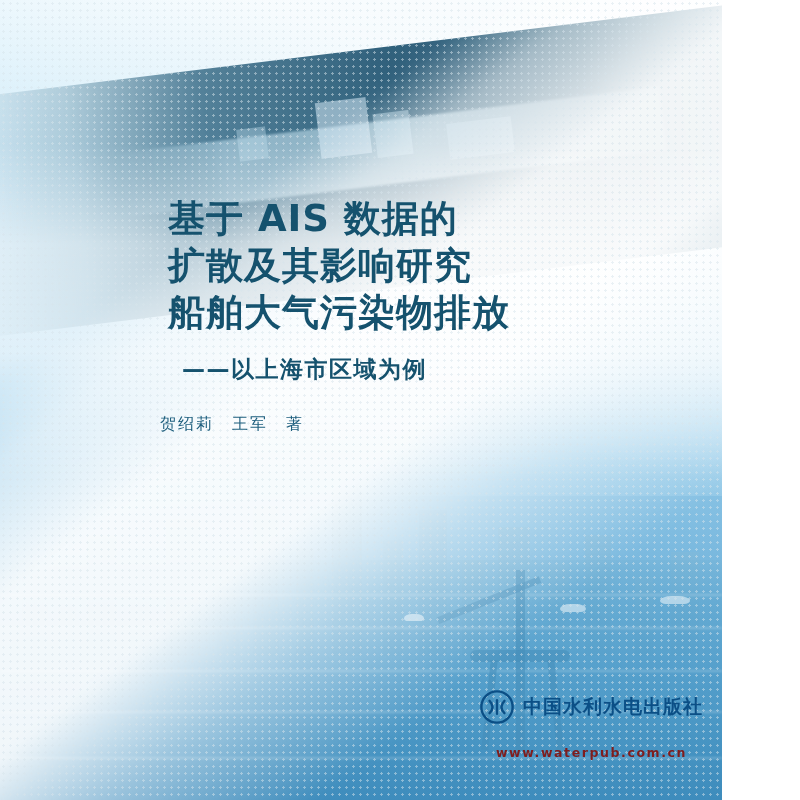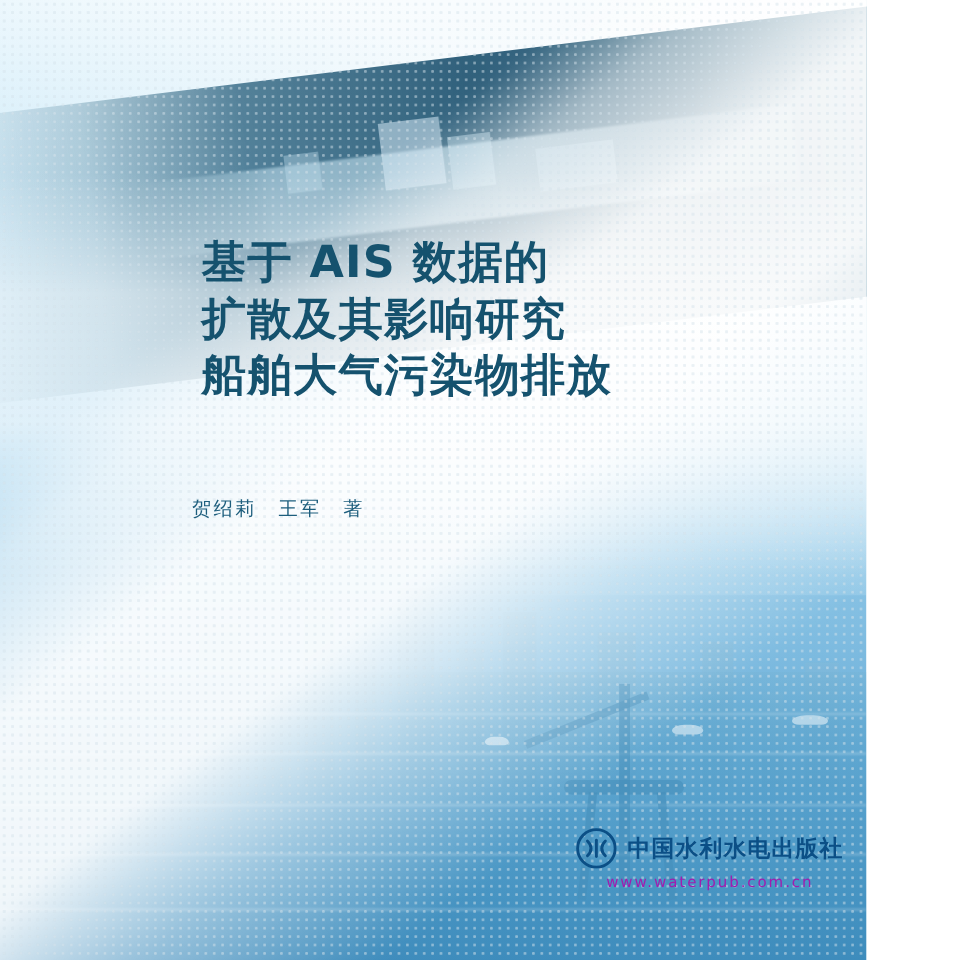--- a/index.html
+++ b/index.html
@@ -235,25 +235,25 @@
   }
   .pub-name {
     font-family: "DejaVu Sans", "Liberation Sans", sans-serif;
     font-size: 19px;
     font-weight: bold;
     color: #0b4f86;
     letter-spacing: 1px;
     white-space: nowrap;
   }
   .pub-url {
-    margin-top: 3px;
+    margin-top: 21px;
     font-family: "DejaVu Sans", "Liberation Sans", sans-serif;
     font-size: 12.5px;
-    font-weight: normal;
-    color: #a21caf;
+    font-weight: bold;
+    color: #7f1d1d;
     letter-spacing: 1.6px;
   }
 </style>
 </head>
 <body>
 
 <div class="cover">
 
   <div class="bg-base"></div>
   <div class="bg-sky"></div>
@@ -305,20 +305,21 @@
 
   <div class="wedge"></div>
   <div class="veil"></div>
   <div class="dots-dark"></div>
   <div class="dots"></div>
 
   <div class="title-block">
     <div class="title-line">基于 AIS 数据的</div>
     <div class="title-line">扩散及其影响研究</div>
     <div class="title-line">船舶大气污染物排放</div>
+    <div class="subtitle">——以上海市区域为例</div>
   </div>
 
   <div class="authors">贺绍莉　王军　著</div>
 
   <div class="publisher">
     <div class="pub-row">
       <svg class="pub-mark" viewBox="0 0 100 100">
         <circle cx="50" cy="50" r="46" fill="none" stroke="#0b4f86" stroke-width="7"></circle>
         <path d="M28 32 C40 44, 40 56, 28 68" fill="none" stroke="#0b4f86" stroke-width="7" stroke-linecap="round"></path>
         <path d="M50 30 L50 70" stroke="#0b4f86" stroke-width="7" stroke-linecap="round"></path>

